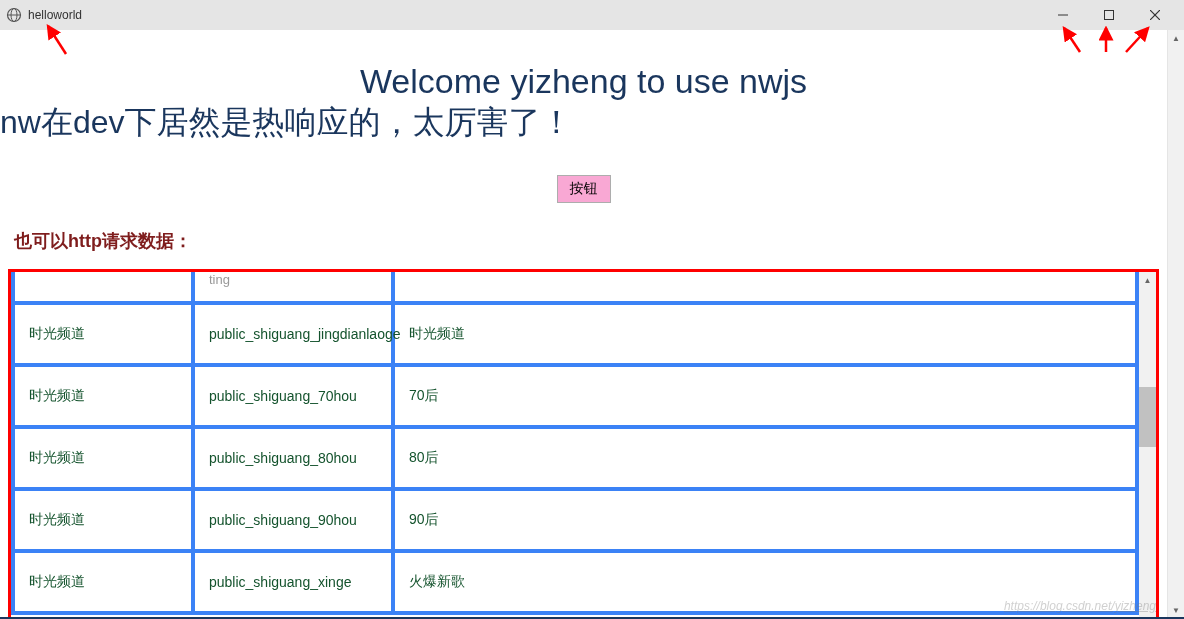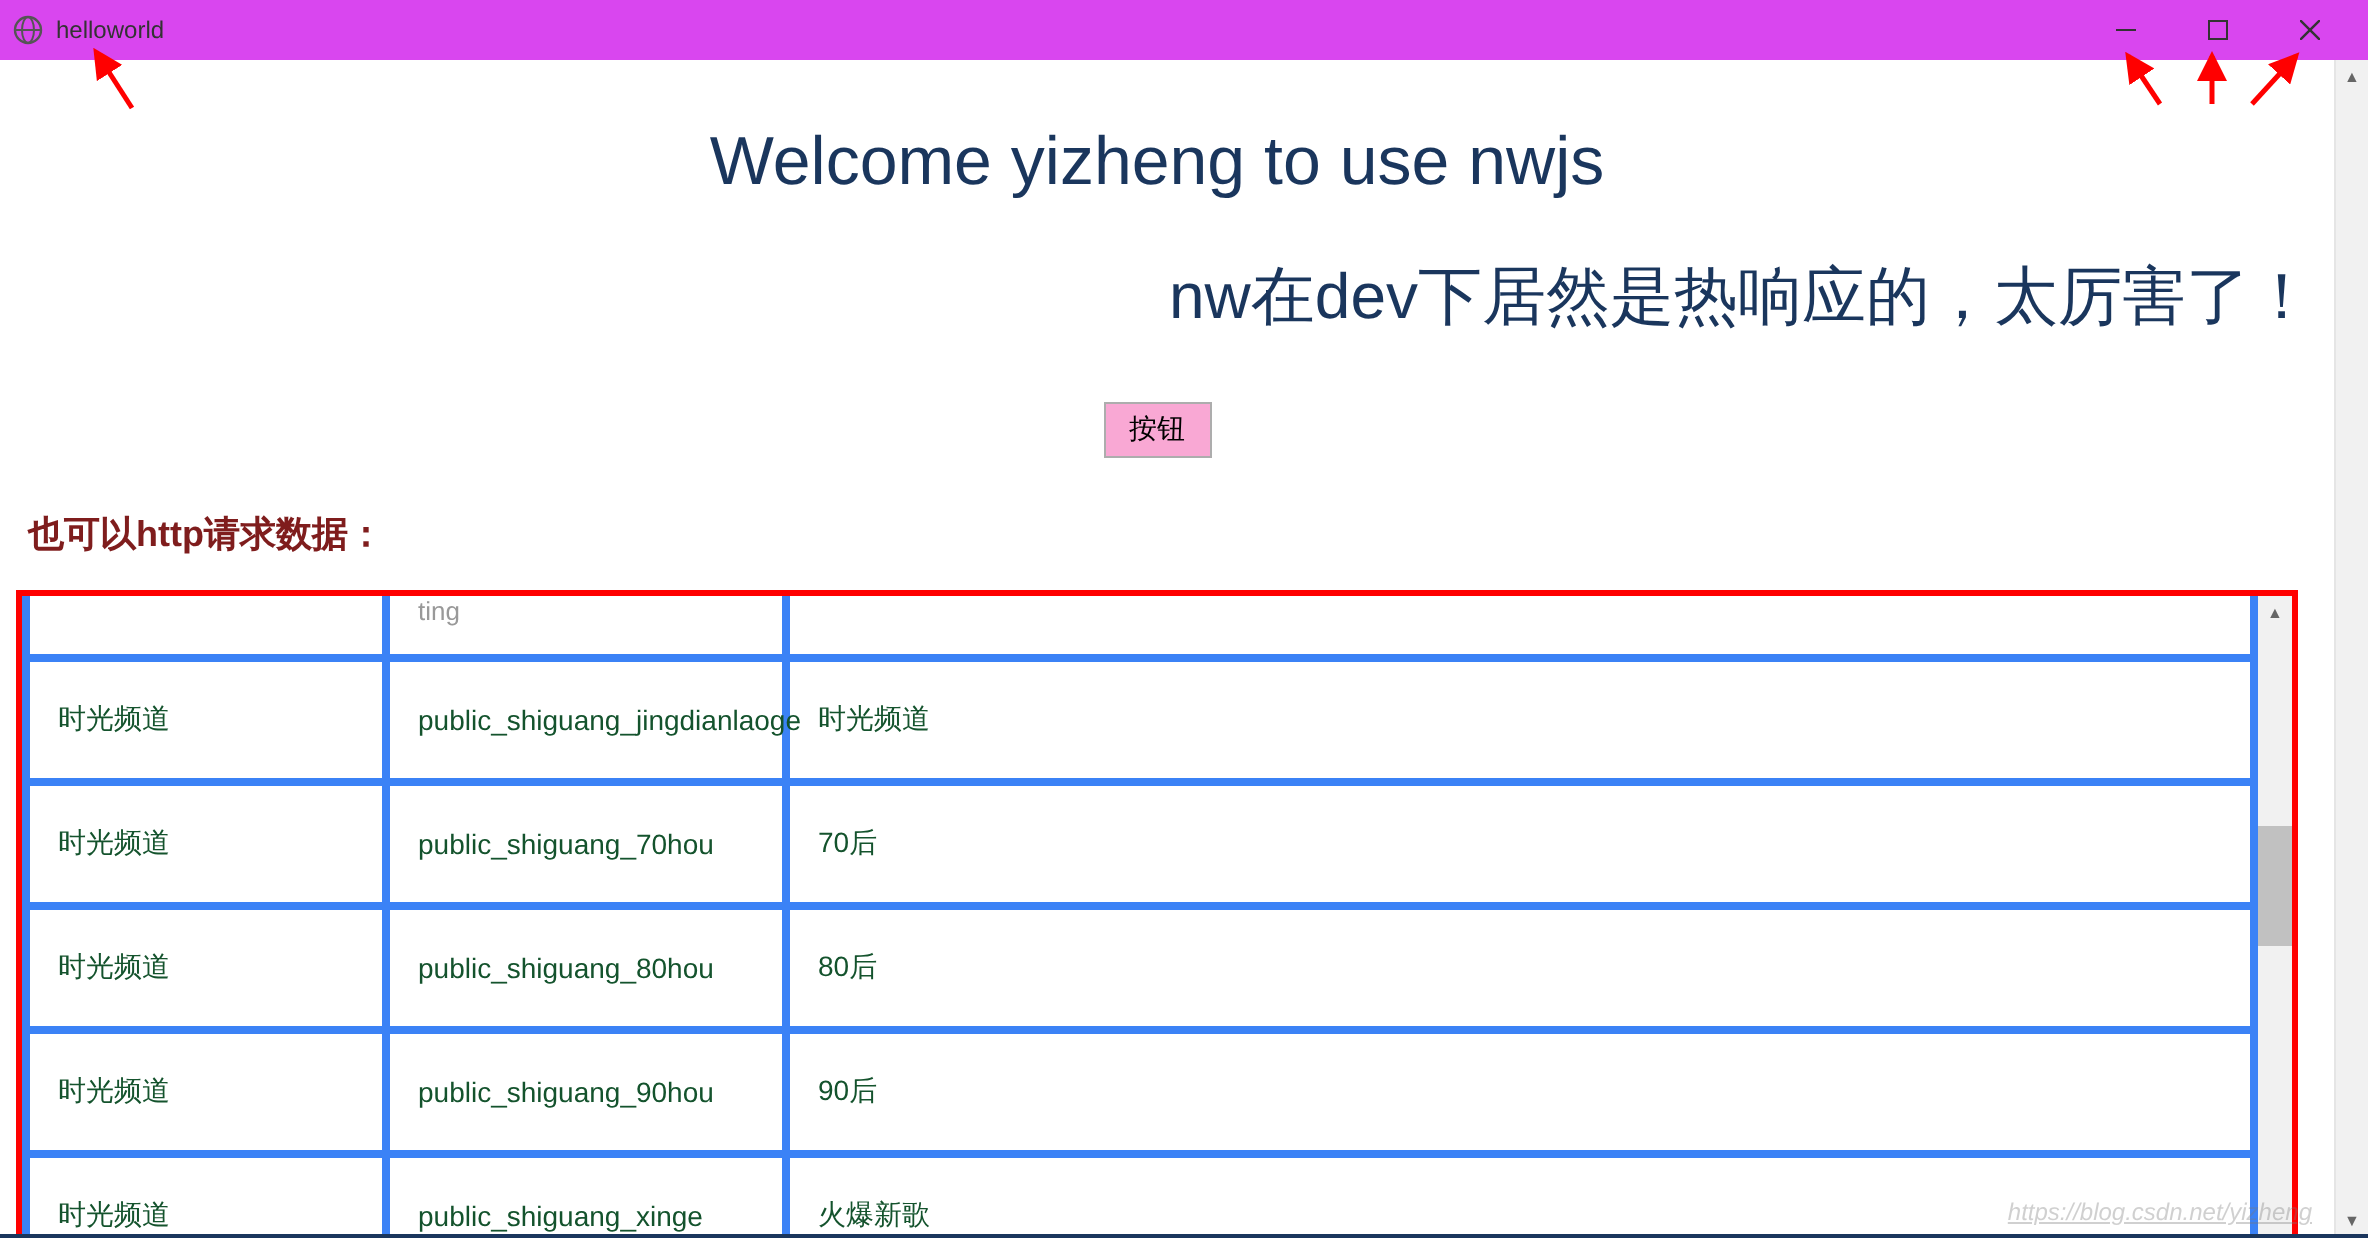--- a/index.html
+++ b/index.html
@@ -10,21 +10,21 @@
       height: 619px;
       overflow: hidden;
       position: relative;
     }
     .titlebar {
       height: 30px;
       display: flex;
       align-items: center;
       justify-content: space-between;
       padding: 0 6px;
-      background: #d946ef;
+      background: #e5e5e5;
     }
     .titlebar-left {
       display: flex;
       align-items: center;
       gap: 6px;
     }
     .app-icon {
       width: 16px;
       height: 16px;
       display: flex;
@@ -57,21 +57,21 @@
       pointer-events: none;
     }
     .content-wrap {
       height: calc(100% - 30px);
       display: flex;
       width: 100%;
     }
     .content-main {
       flex: 1;
       overflow: hidden;
-      padding-right: 10px;
+      padding-right: 0;
     }
     .outer-scrollbar {
       width: 17px;
       background: #f1f1f1;
       border-left: 1px solid #e5e5e5;
       height: 100%;
       position: relative;
     }
     .outer-scroll-btn {
       position: absolute;
@@ -87,25 +87,24 @@
     .outer-scroll-btn.up { top: 0; }
     .outer-scroll-btn.down { bottom: 0; }
     .heading1 {
       text-align: center;
       font-size: 34px;
       font-weight: 400;
       color: #1a365d;
       margin-top: 32px;
     }
     .heading2 {
-      text-align: right;
+      text-align: left;
       font-size: 32px;
       font-weight: 400;
       color: #1a365d;
-      margin-top: 26px;
     }
     .btn-row {
       text-align: center;
       margin-top: 30px;
     }
     .action-btn {
       font-size: 14px;
       padding: 4px 12px;
       background: #f9a8d4;
       border: 1px solid #adadad;

